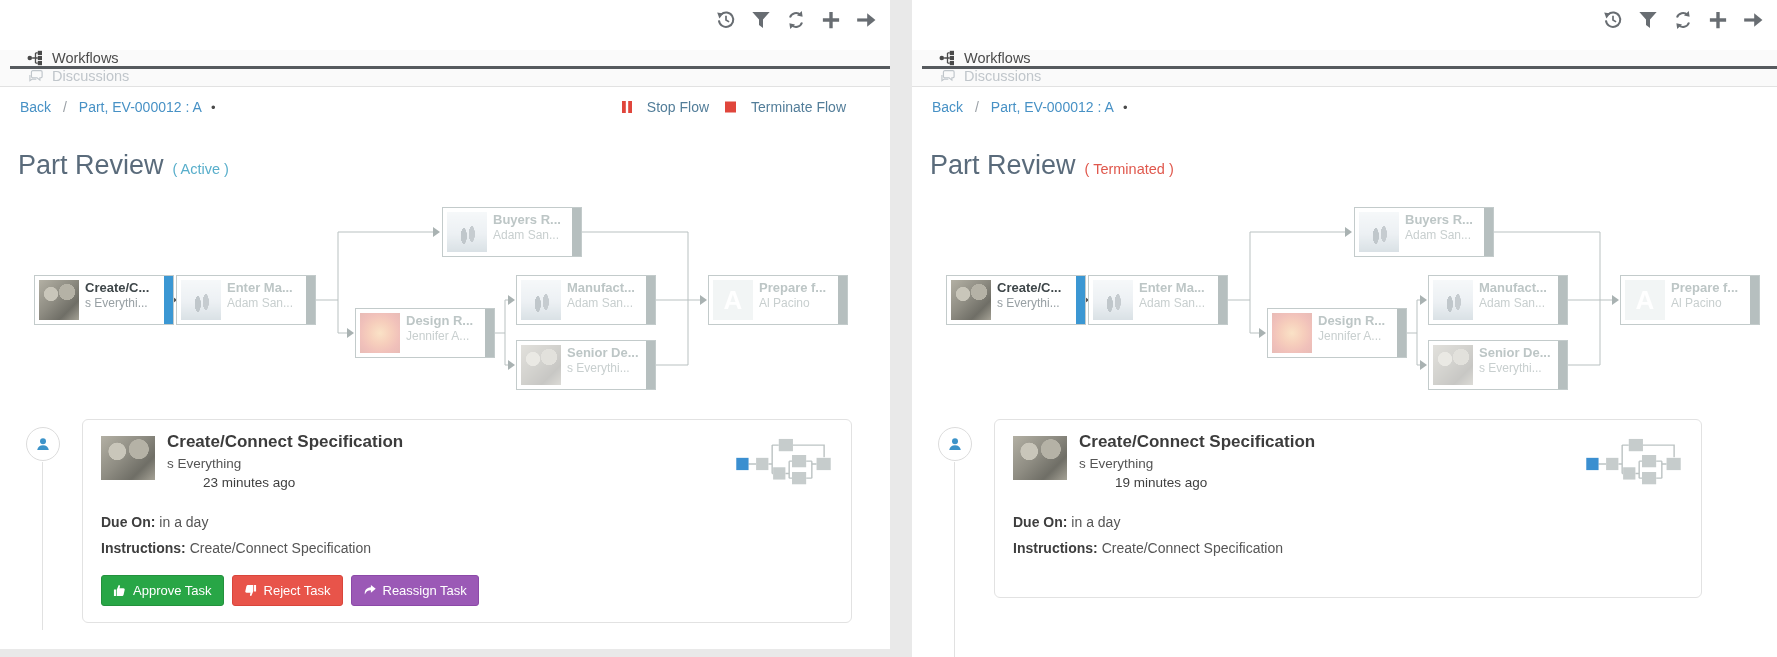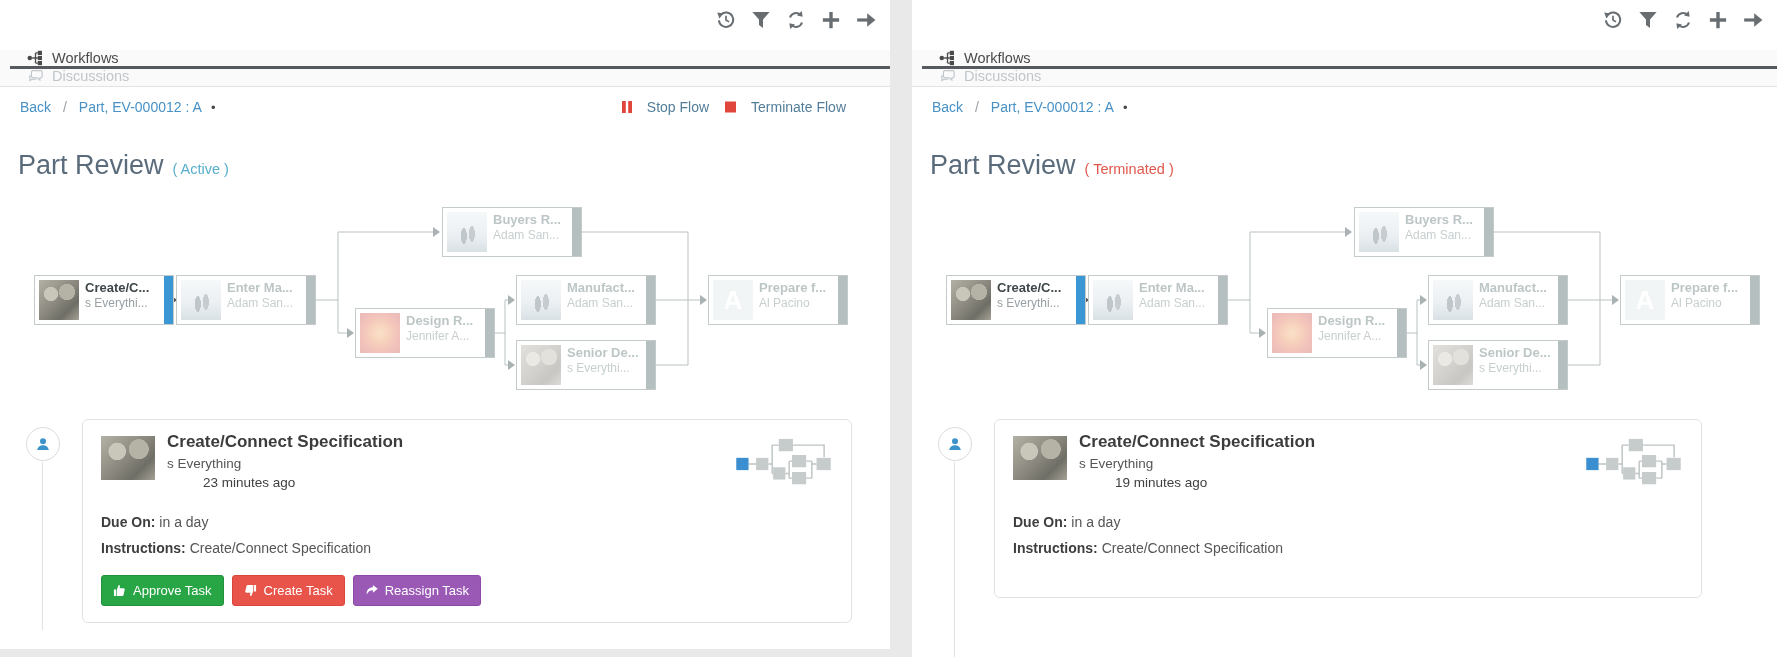--- a/index.html
+++ b/index.html
@@ -332,21 +332,21 @@
       <button class="btn btn-approve">
         <svg viewBox="0 0 14 14" fill="#fff">
             <use href="#ic-thumb-up"></use>
           </svg>
         <span>Approve Task</span>
       </button>
       <button class="btn btn-reject">
         <svg viewBox="0 0 14 14" fill="#fff">
             <use href="#ic-thumb-up" transform="rotate(180 7 7)"></use>
           </svg>
-        <span>Create Task</span>
+        <span>Reject Task</span>
       </button>
       <button class="btn btn-reassign">
         <svg viewBox="0 0 14 14" fill="#fff">
             <use href="#ic-reassign"></use>
           </svg>
         <span>Reassign Task</span>
       </button>
     </div>
   </div>
 </div>

